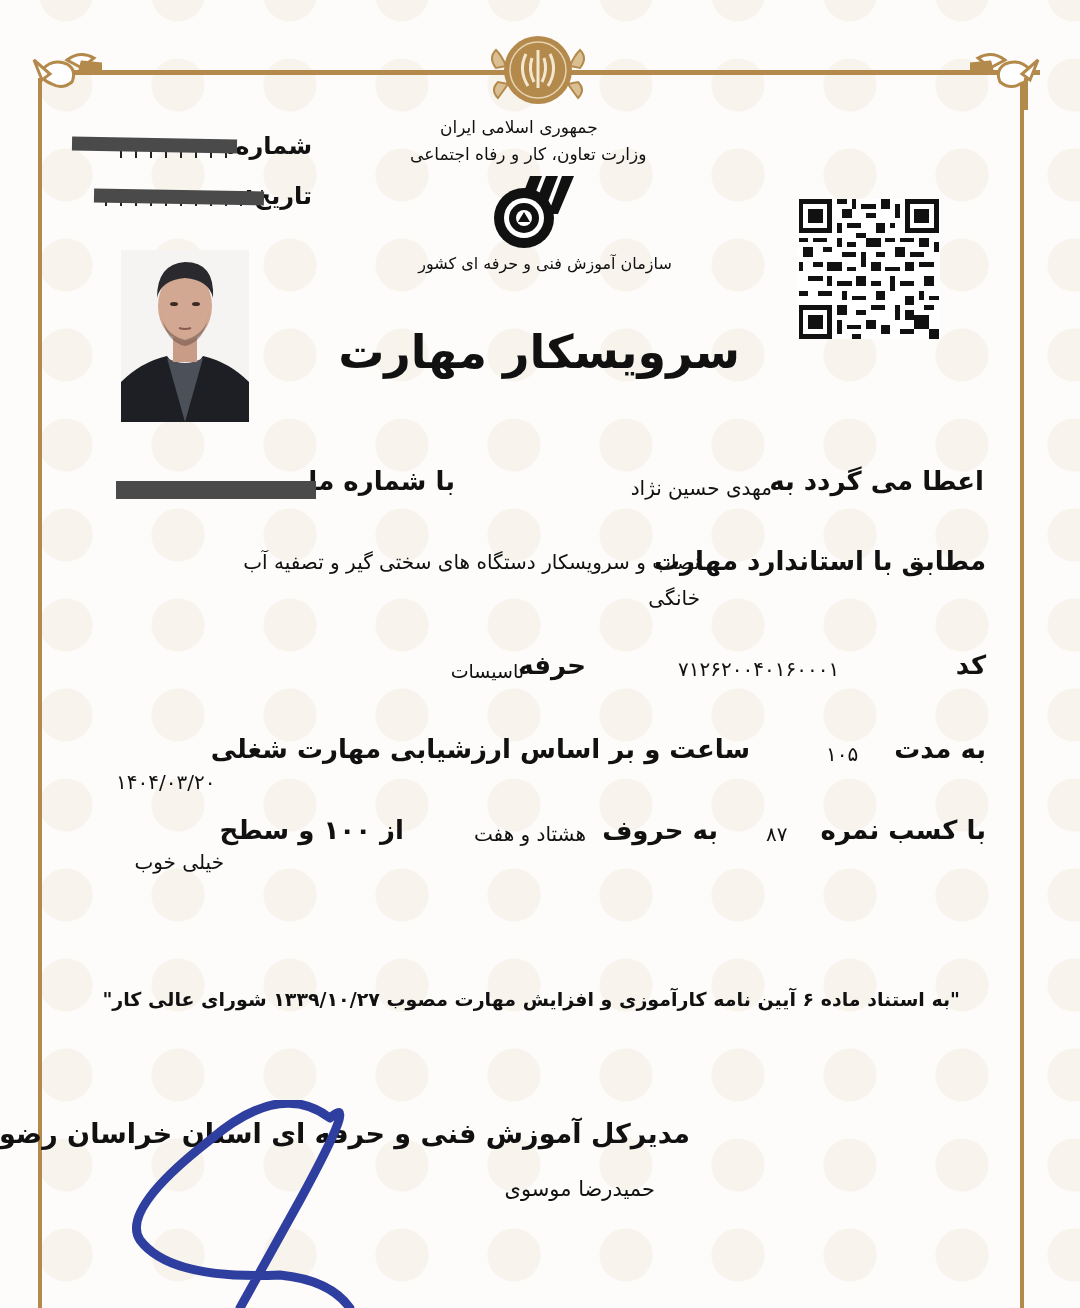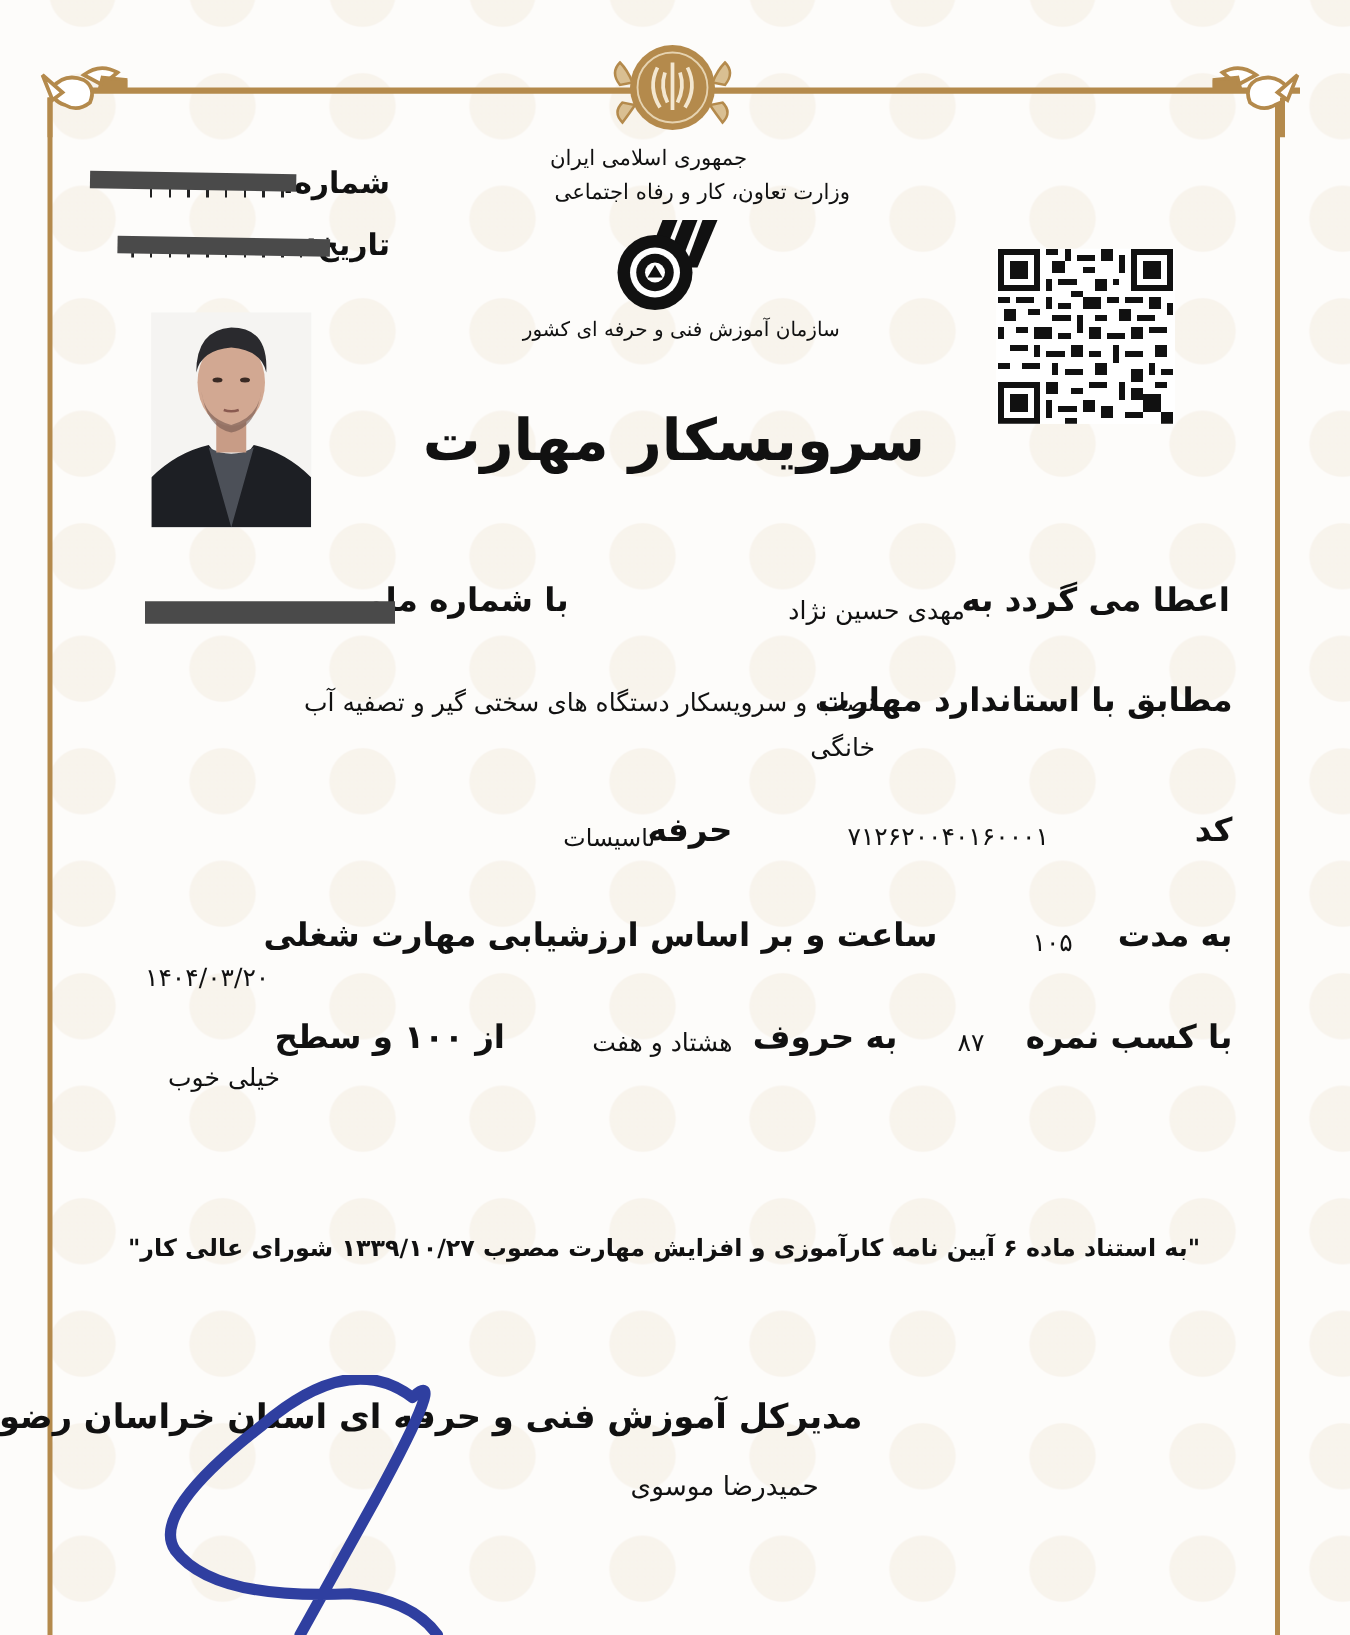--- a/index.html
+++ b/index.html
@@ -21,21 +21,21 @@
     .corner { position:absolute; top:40px; width:80px; height:70px; }
     .corner.left { left:22px; }
     .corner.right { right:30px; }
     .emblem { position:absolute; left:484px; top:28px; width:108px; height:80px; }
 
     .rtl { direction:rtl; unicode-bidi:embed; }
     .abs { position:absolute; white-space:nowrap; }
     .b { font-weight:bold; }
 
     .header-line1 { left:440px; top:117px; font-size:17px; width:200px; text-align:left; }
-    .header-line2 { left:410px; top:144px; font-size:17px; width:270px; text-align:right; }
+    .header-line2 { left:410px; top:144px; font-size:17px; width:270px; text-align:left; }
     .org-logo { position:absolute; left:486px; top:168px; width:92px; height:82px; }
     .org-name { left:390px; top:254px; font-size:16px; width:310px; text-align:center; }
 
     .num-label { right:768px; top:132px; font-size:24px; }
     .date-label { right:768px; top:182px; font-size:24px; }
     .redact { position:absolute; background:#4a4a4a; height:14px; transform:rotate(1deg); }
     .ticks { position:absolute; height:8px; border-bottom:0; background:
        repeating-linear-gradient(90deg, #222 0 2px, transparent 2px 15px); }
 
     .photo { position:absolute; left:121px; top:250px; width:128px; height:172px; overflow:hidden; background:#f4f3f1; }

